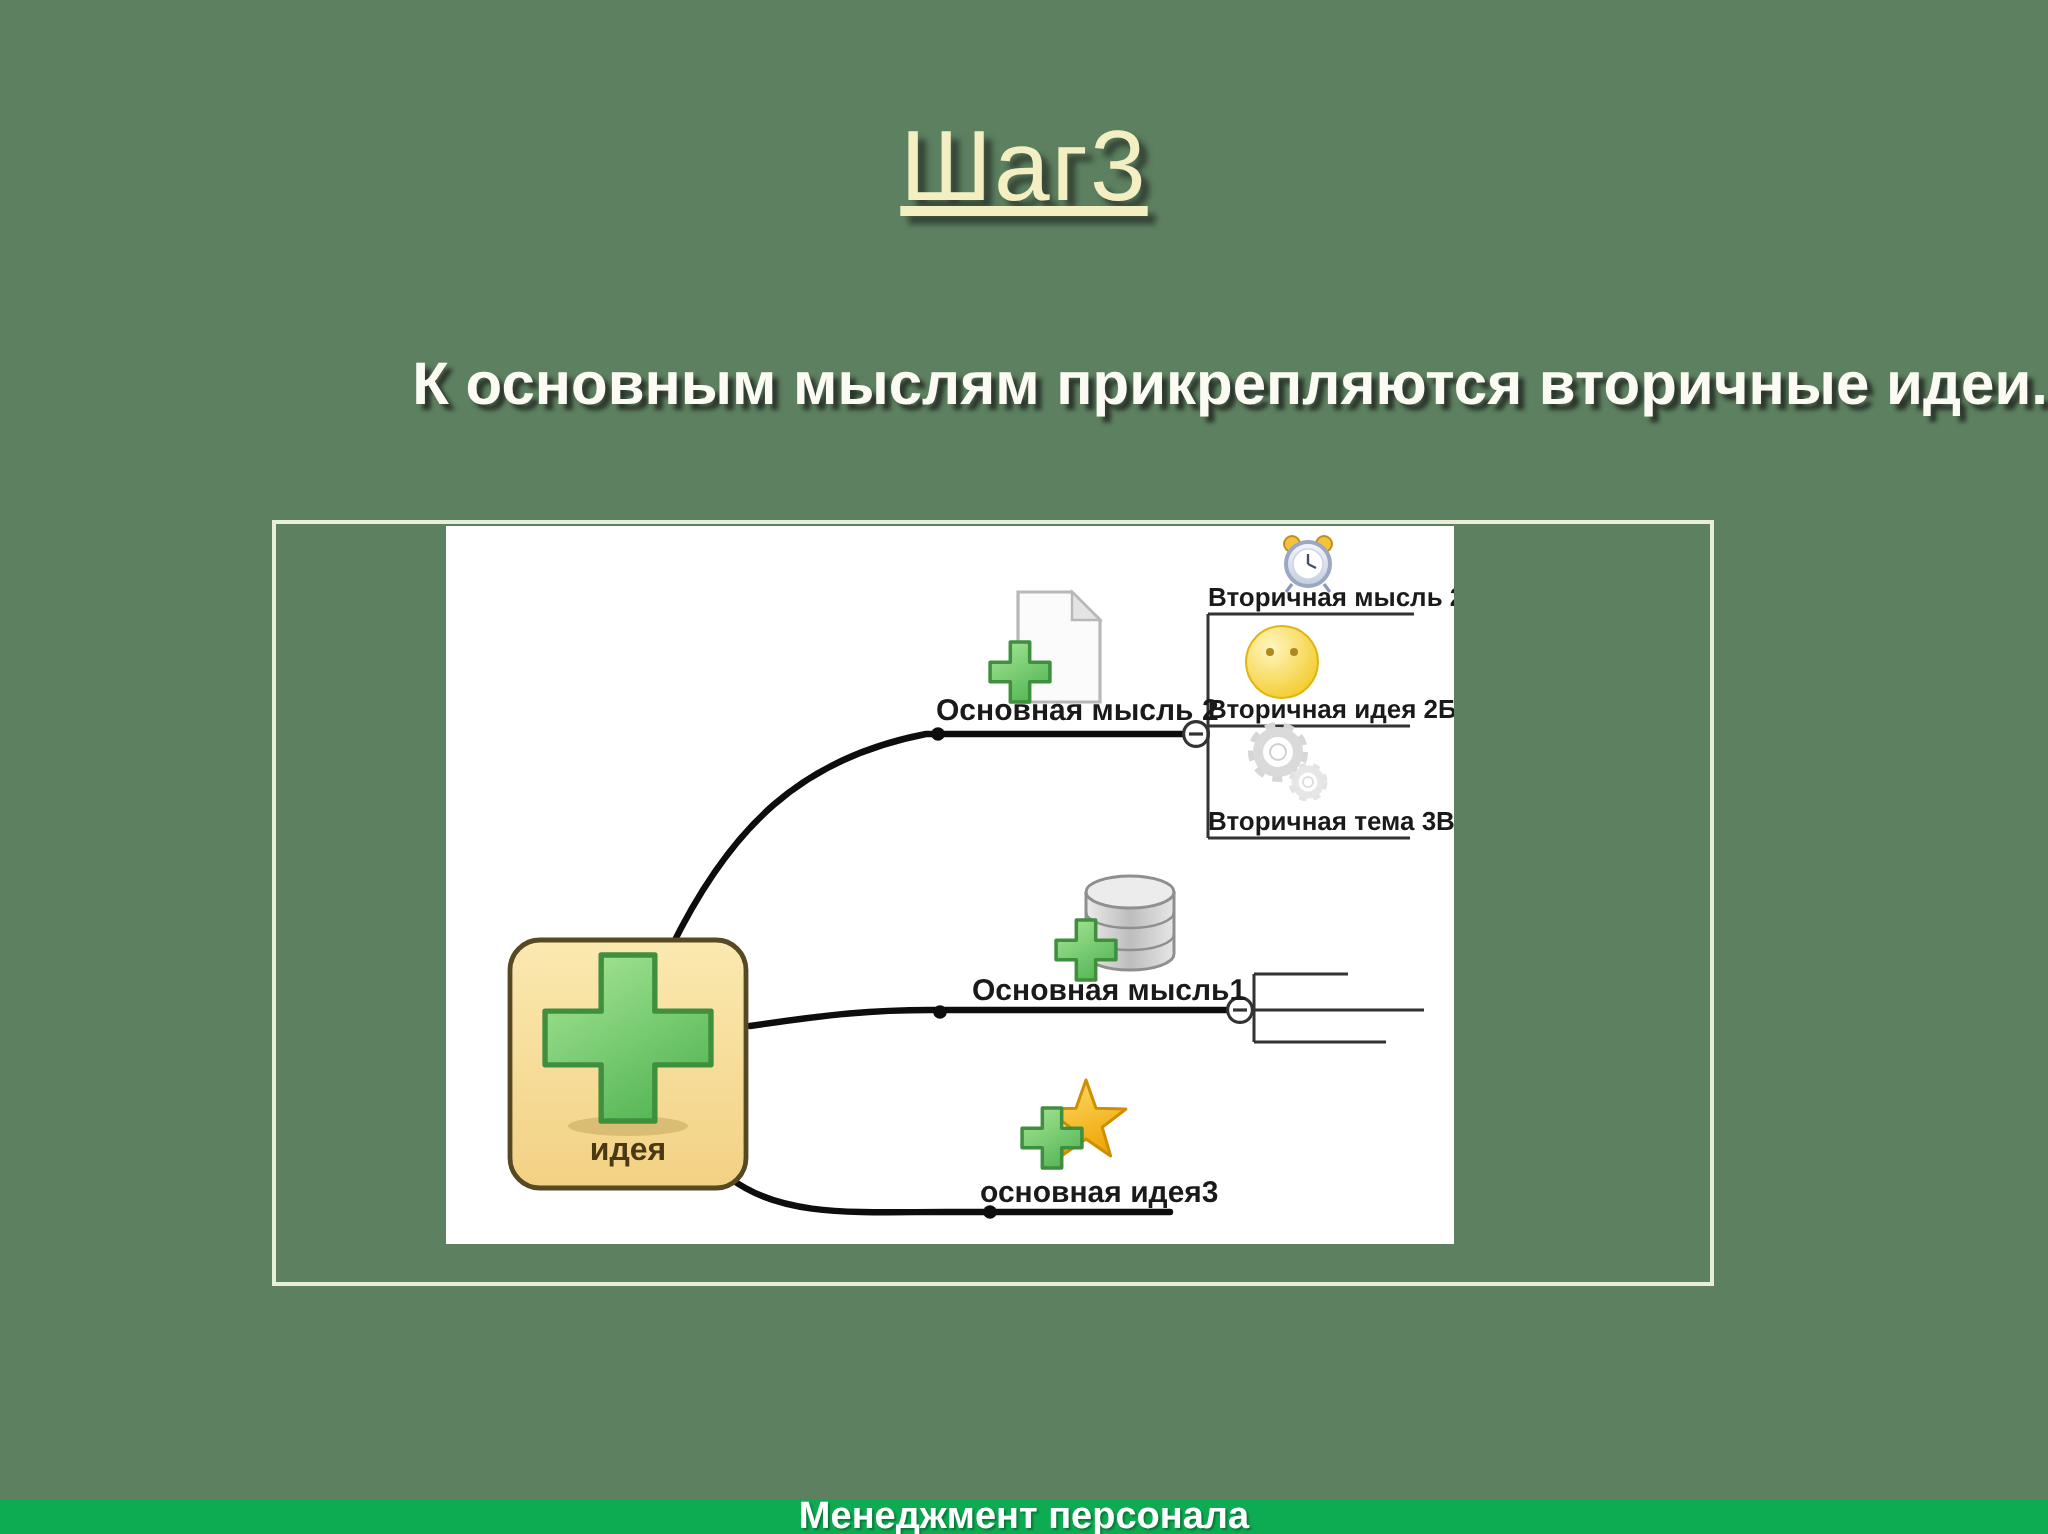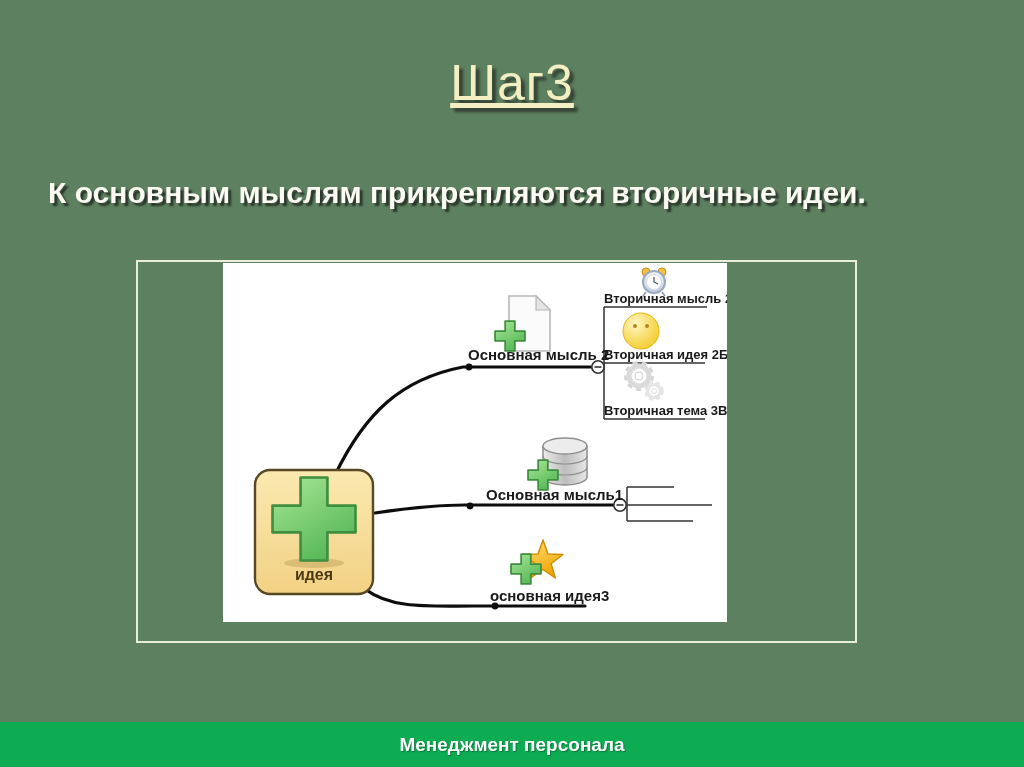--- a/index.html
+++ b/index.html
@@ -10,36 +10,36 @@
   }
   .title {
     position:absolute; top:54px; left:0; right:0;
     text-align:center; font-size:50px; font-weight:400;
     color:#f3efc3; letter-spacing:1px;
     text-shadow:4px 4px 3px rgba(42,52,42,0.85);
     text-decoration:underline;
   }
   .subtitle {
     position:absolute; top:176px; left:0; right:0;
-    text-align:left; padding-left:48px;
+    text-align:right; padding-left:48px;
     font-size:30px; font-weight:bold; color:#fbfbf3;
     text-shadow:3px 3px 2px rgba(38,46,38,0.9);
     white-space:nowrap;
   }
   .frame {
     position:absolute; left:136px; top:260px;
     width:717px; height:379px;
     border:2px solid #e7efda;
   }
   .canvas {
     position:absolute; left:223px; top:263px;
     width:504px; height:359px; background:#ffffff;
   }
   .footer-bar {
-    position:absolute; left:0; bottom:0; width:1024px; height:45px;
+    position:absolute; left:0; bottom:0; width:1024px; height:17px;
     background:#0dab52; display:flex; align-items:center; justify-content:center;
   }
   .footer-text {
     color:#ffffff; font-weight:bold; font-size:19px;
     text-shadow:1px 1px 1px rgba(0,60,25,0.45);
   }
   svg text { font-family:"Liberation Sans", sans-serif; }
   .branch-label { font-size:15px; font-weight:bold; fill:#1a1a1a; }
   .sub-label   { font-size:13px; font-weight:bold; fill:#1a1a1a; }
   .center-label{ font-size:16px; font-weight:bold; fill:#4a3a14; }

